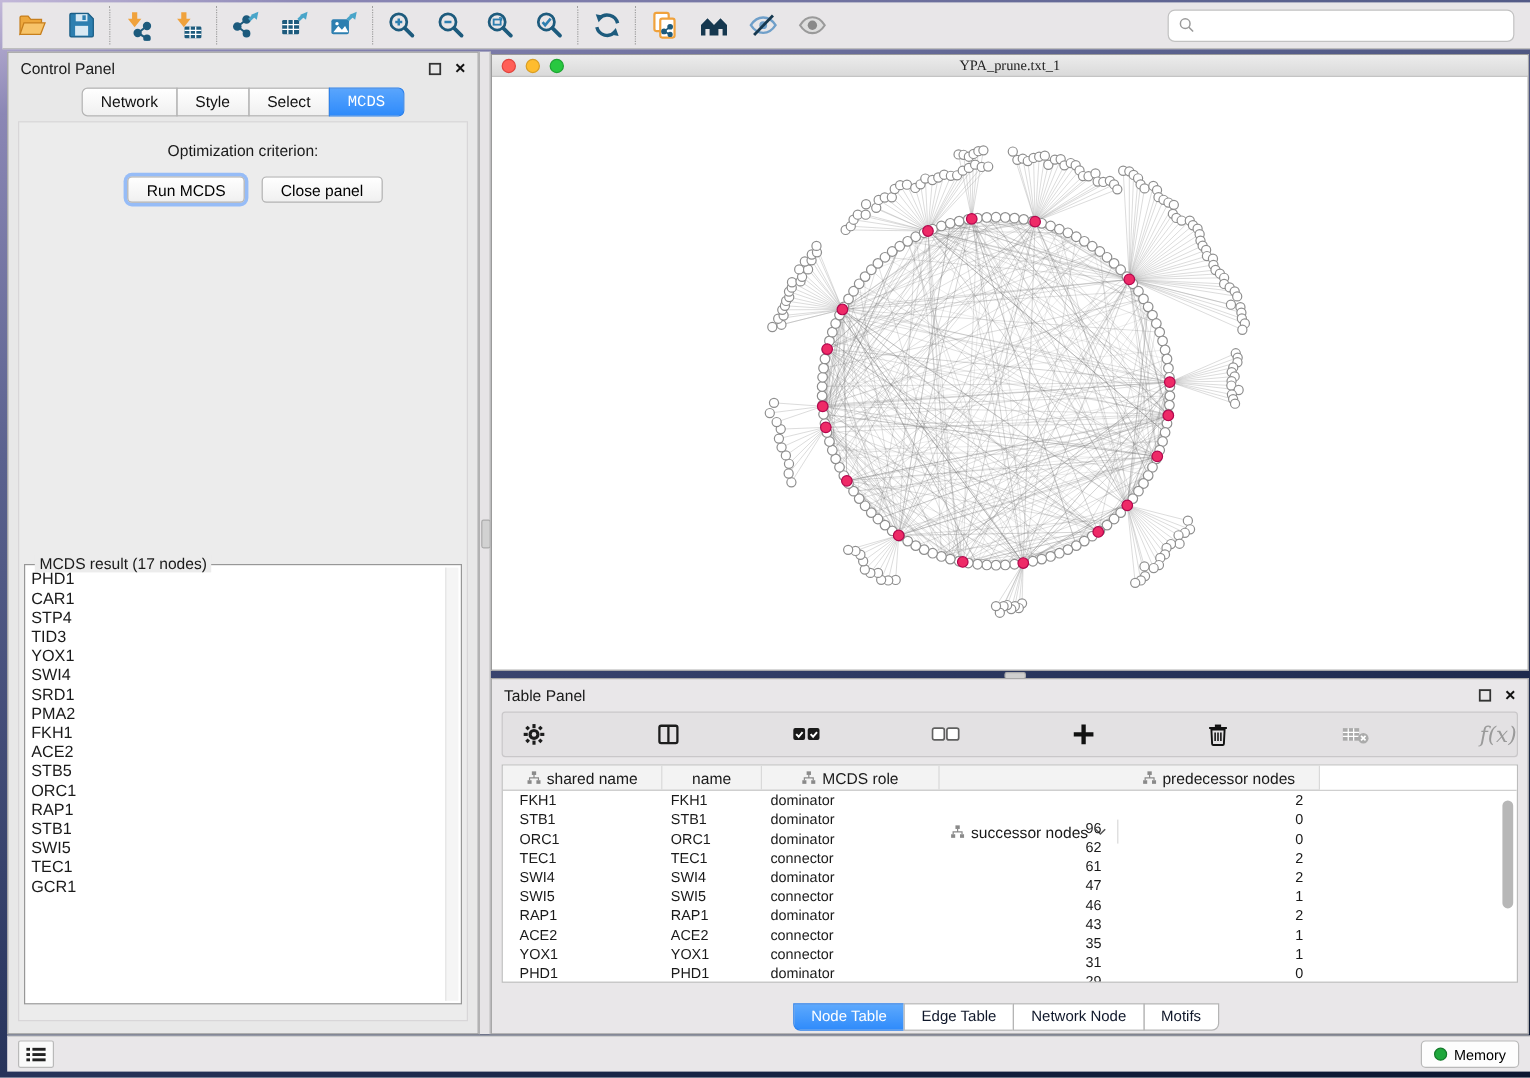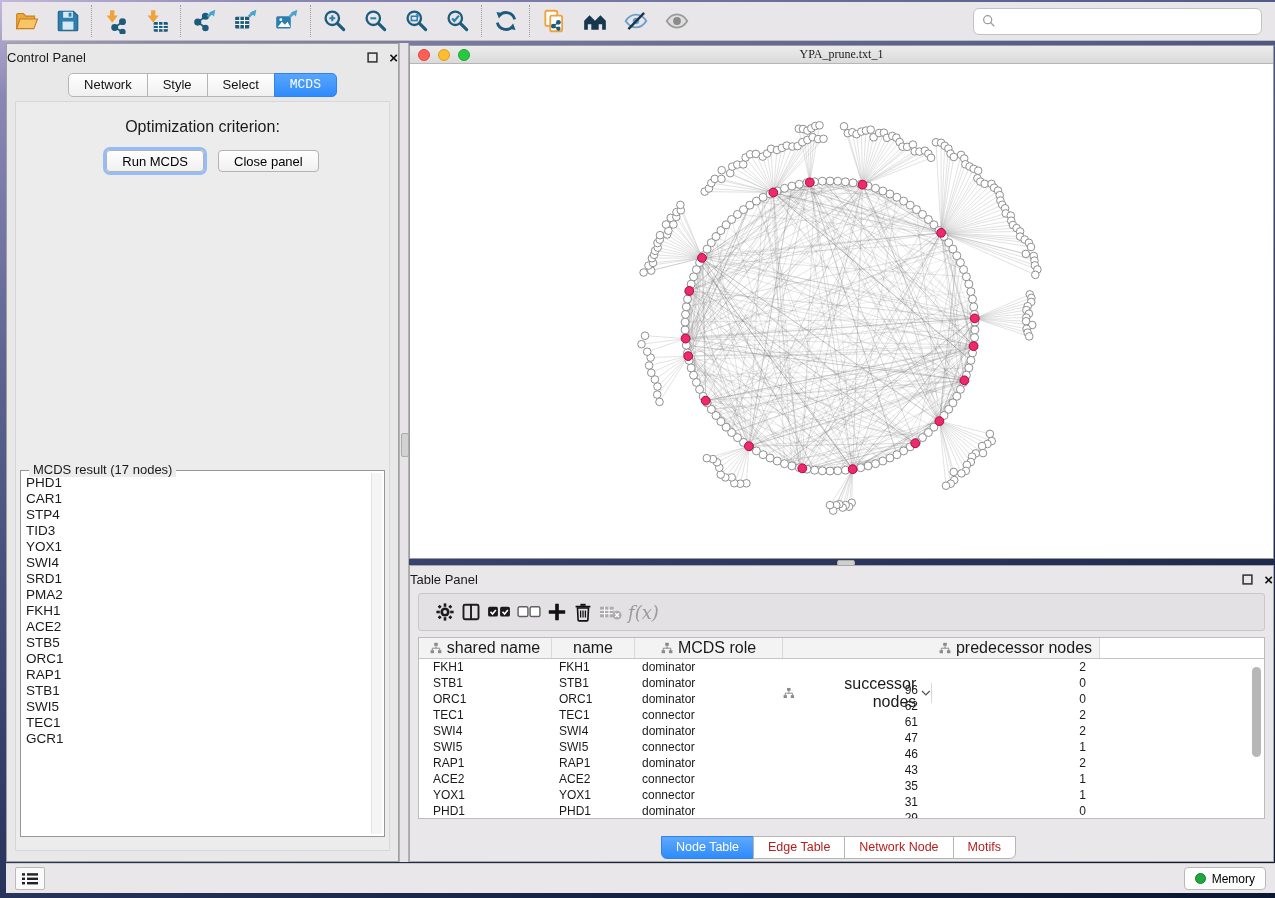--- a/index.html
+++ b/index.html
@@ -13,35 +13,35 @@
   #toolbar{position:absolute;left:2px;top:2px;right:0;height:39px;background:#e8e6e8;
     border-bottom:1px solid #bdbdbd;display:flex;align-items:center;padding-left:4px;box-sizing:border-box;}
   .tb-btn{width:41px;height:34px;display:flex;align-items:center;justify-content:center;background:none;border:none;padding:0;}
   .tb-btn svg{width:26px;height:26px;}
   .tb-sep{width:0;height:32px;border-left:1px dotted #9e9e9e;margin:0 3px;}
   .search-wrap{margin-left:auto;margin-right:13px;width:287px;height:25px;background:#fff;border:1px solid #c2c2c2;
     border-radius:6px;display:flex;align-items:center;}
   .search-wrap svg{width:14px;height:14px;margin:0 5px 0 8px;}
   .search-wrap input{border:none;outline:none;flex:1;height:20px;font:13px "Liberation Sans",sans-serif;background:transparent;}
   
-  .panel-header{height:26px;display:flex;align-items:center;padding:0 0;font-size:13px;}
+  .panel-header{height:26px;display:flex;align-items:center;padding:0 10px;font-size:13px;}
   .ph-icons{margin-left:auto;display:flex;align-items:center;gap:11px;}
   .ph-icons .flt svg{width:11px;height:11px;}
   .ph-icons .cls{font-weight:900;font-size:15px;line-height:11px;color:#111;}
   
   #control-panel{position:absolute;left:6px;top:43px;width:393px;bottom:36px;background:#e8e8e8;
     border:1px solid #9f9f9f;box-sizing:border-box;}
   .seg-tabs{display:flex;justify-content:center;margin-top:3px;height:24px;}
   .seg-tab{padding:0 15px;line-height:22px;font-size:13px;background:linear-gradient(#ffffff,#f0f0f0);
     border:1px solid #b5b5b5;margin-left:-1px;color:#111;}
   .seg-tab:first-child{border-radius:5px 0 0 5px;margin-left:0;}
   .seg-tab:last-child{border-radius:0 5px 5px 0;}
   .seg-tab.active{background:linear-gradient(#59a5fd,#2f8bfb);color:#fff;border-color:#2f83ec;font-family:Liberation Mono, monospace;}
   .cp-inner{position:absolute;top:57px;left:8px;right:8px;bottom:10px;background:#ececec;border:1px solid #d8d6d8;}
-  .opt-label{text-align:center;margin-top:16px;font-size:16px;}
+  .opt-label{text-align:center;margin-top:16px;font-size:13px;}
   .dropdown{margin:9px auto 0;width:312px;height:22px;background:#fff;border:1px solid #b7b7b7;border-radius:5px;
     display:flex;align-items:center;box-sizing:border-box;}
   .dd-text{flex:1;font-size:13px;padding-left:8px;white-space:nowrap;overflow:hidden;}
   .dd-stepper{width:19px;height:22px;margin:-1px -1px -1px 0;background:linear-gradient(#6db1fc,#2e7ef5);
     border-radius:0 5px 5px 0;display:flex;align-items:center;justify-content:center;}
   .dd-stepper svg{width:9px;height:15px;}
   .btn-row{display:flex;justify-content:center;gap:14px;margin-top:14px;}
   .mac-btn{height:22px;padding:0 15px;font:13px "Liberation Sans",sans-serif;background:linear-gradient(#ffffff,#f0f0f0);
     border:1px solid #b3b3b3;border-radius:4px;}
   .mac-btn.focus{box-shadow:0 0 0 3px rgba(93,156,255,.6);margin-left:20px;}
@@ -63,40 +63,40 @@
   .tlb.red{background:#ff5f57;border:1px solid #e0443e;}
   .tlb.yellow{background:#febc2e;border:1px solid #d89e24;}
   .tlb.green{background:#28c840;border:1px solid #1ea433;}
   .net-title{margin:0 auto;font-size:12px;color:#222;}
   #net-canvas{width:100%;height:494px;}
   #hsplitter{position:absolute;top:517px;left:0;right:1px;height:4px;}
   #hsplitter .grip-h{position:absolute;left:428px;top:0;width:16px;height:4px;background:#cfcfcf;border:1px solid #ababab;border-radius:2px;}
   #table-panel{position:absolute;top:522px;left:0;right:1px;bottom:0;background:#e9e7e9;
     border:1px solid #a8a8a8;box-sizing:border-box;}
   .tp-toolbar{margin:1px 8px 6px;height:36px;background:#e3e1e3;border:1px solid #c9c7c9;border-radius:3px;
-    display:flex;align-items:center;gap:6px;padding-left:16px;}
+    display:flex;align-items:center;gap:6px;padding-left:16px;justify-content:space-between;}
   .tp-icon{display:flex;align-items:center;}
   .tp-icon svg{height:20px;}
   .fx{font-family:"DejaVu Serif",serif;font-style:italic;font-size:18px;color:#9a9a9a;}
   .tbl-wrap{margin:0 8px;position:relative;height:182px;background:#fff;border:1px solid #bcbcbc;box-sizing:border-box;overflow:hidden;}
-  .tbl-header{display:flex;height:20px;background:#f3f3f3;border-bottom:1px solid #c6c6c6;font-size:16px;}
+  .tbl-header{display:flex;height:20px;background:#f3f3f3;border-bottom:1px solid #c6c6c6;font-size:13px;}
   .th{display:flex;align-items:center;justify-content:center;gap:5px;border-right:1px solid #d9d9d9;box-sizing:border-box;height:20px;}
   .th svg.tree{width:12px;height:12px;}
   .th svg.sort{width:10px;height:6px;}
   .th-fill{flex:1;background:#fff;}
   .t-row{display:flex;height:16px;font-size:12px;align-items:center;}
   .tc{box-sizing:border-box;overflow:hidden;white-space:nowrap;}
   .c0{width:133px;padding-left:14px;}
   .c1{width:83px;padding-left:7px;}
   .c2{width:148px;padding-left:7px;}
   .c3{width:149px;text-align:right;padding-right:14px;margin-top:45px;}
   .c4{width:168px;text-align:right;padding-right:14px;}
   .tbl-scroll-thumb{position:absolute;right:3px;top:29px;width:9px;height:90px;background:#b7b7b7;border-radius:5px;}
   .bottom-tabs{position:absolute;top:270px;left:251px;display:flex;height:23px;}
-  .b-tab{padding:0 14px;font-size:12.5px;line-height:21px;background:#fff;border:1px solid #b5b5b5;margin-left:-1px;color:#b91c1c;}
+  .b-tab{padding:0 14px;font-size:12.5px;line-height:21px;background:#fff;border:1px solid #b5b5b5;margin-left:-1px;color:#0f172a;}
   .b-tab:first-child{border-bottom-left-radius:6px;margin-left:0;}
   .b-tab:last-child{border-bottom-right-radius:6px;}
   .b-tab.active{background:linear-gradient(#5da9fd,#2f8bfb);color:#fff;border-color:#2f83ec;}
   
   #statusbar{position:absolute;left:6px;right:0;bottom:5px;height:30px;background:#e9e7e9;border-top:1px solid #c9c9c9;
     display:flex;align-items:center;padding:0 9px;box-sizing:border-box;}
   .sb-list{width:30px;height:23px;background:#fafafa;border:1px solid #b9b9b9;border-radius:2px;
     display:flex;align-items:center;justify-content:center;padding:0;}
   .memory-btn{margin-left:auto;height:23px;padding:0 10px;display:flex;align-items:center;gap:6px;background:#fdfdfd;
     border:1px solid #b9b9b9;border-radius:4px;font:12px "Liberation Sans",sans-serif;}

